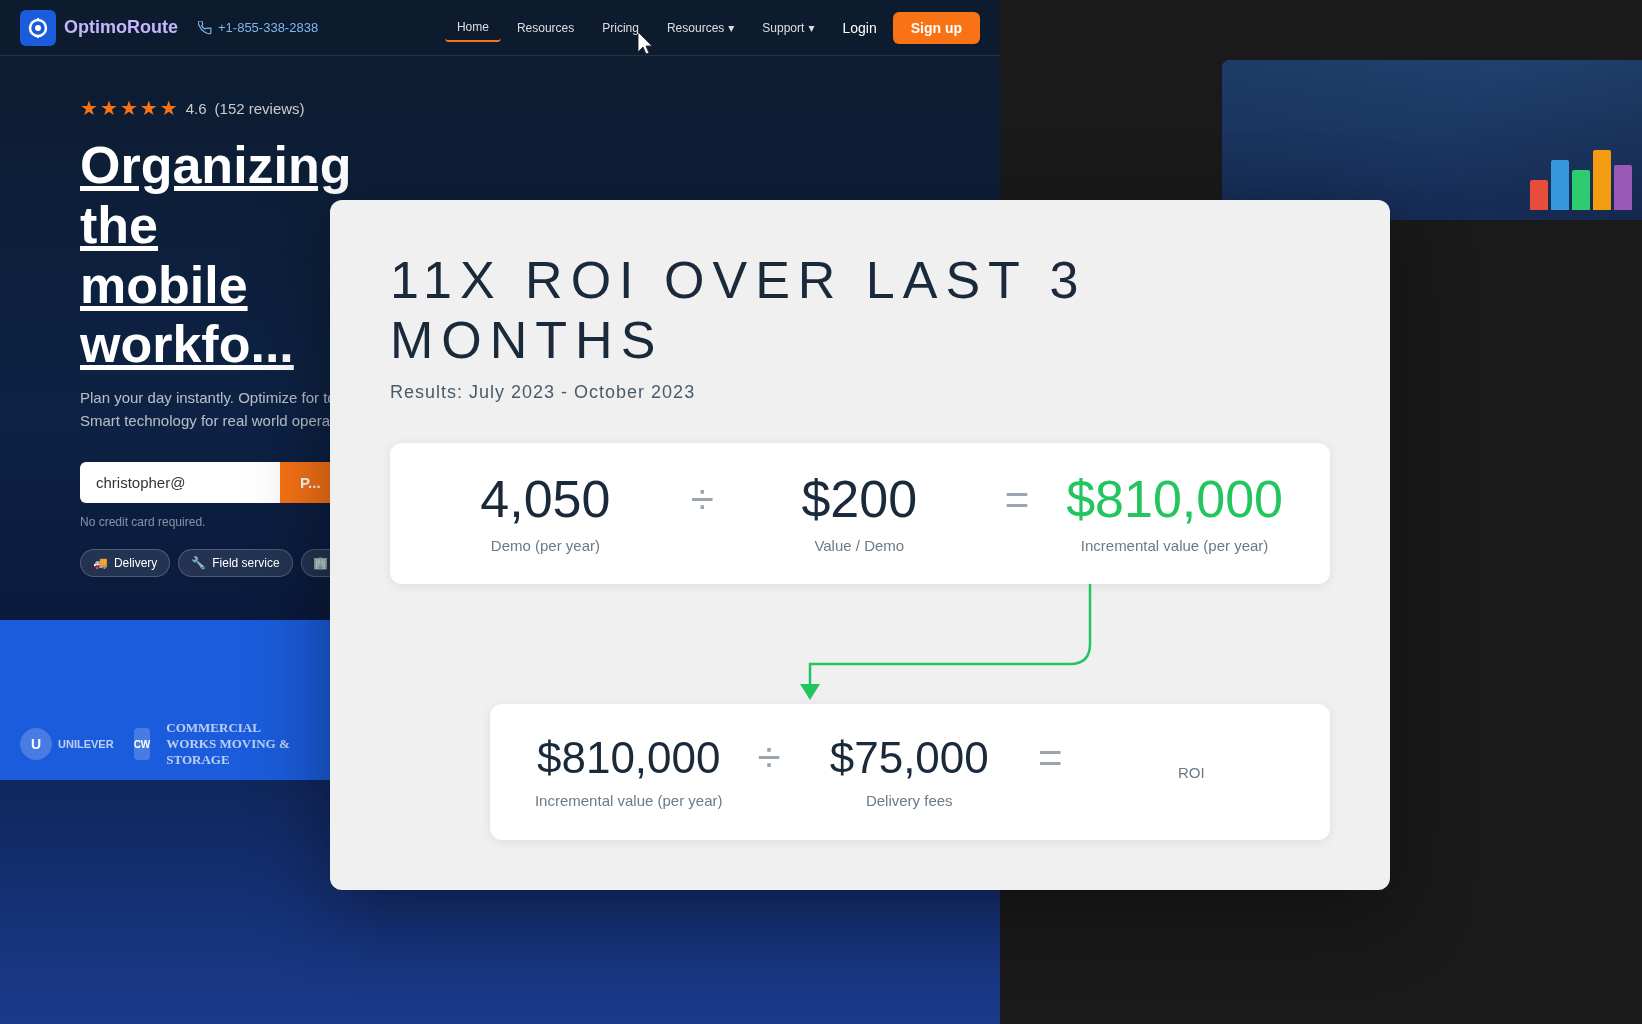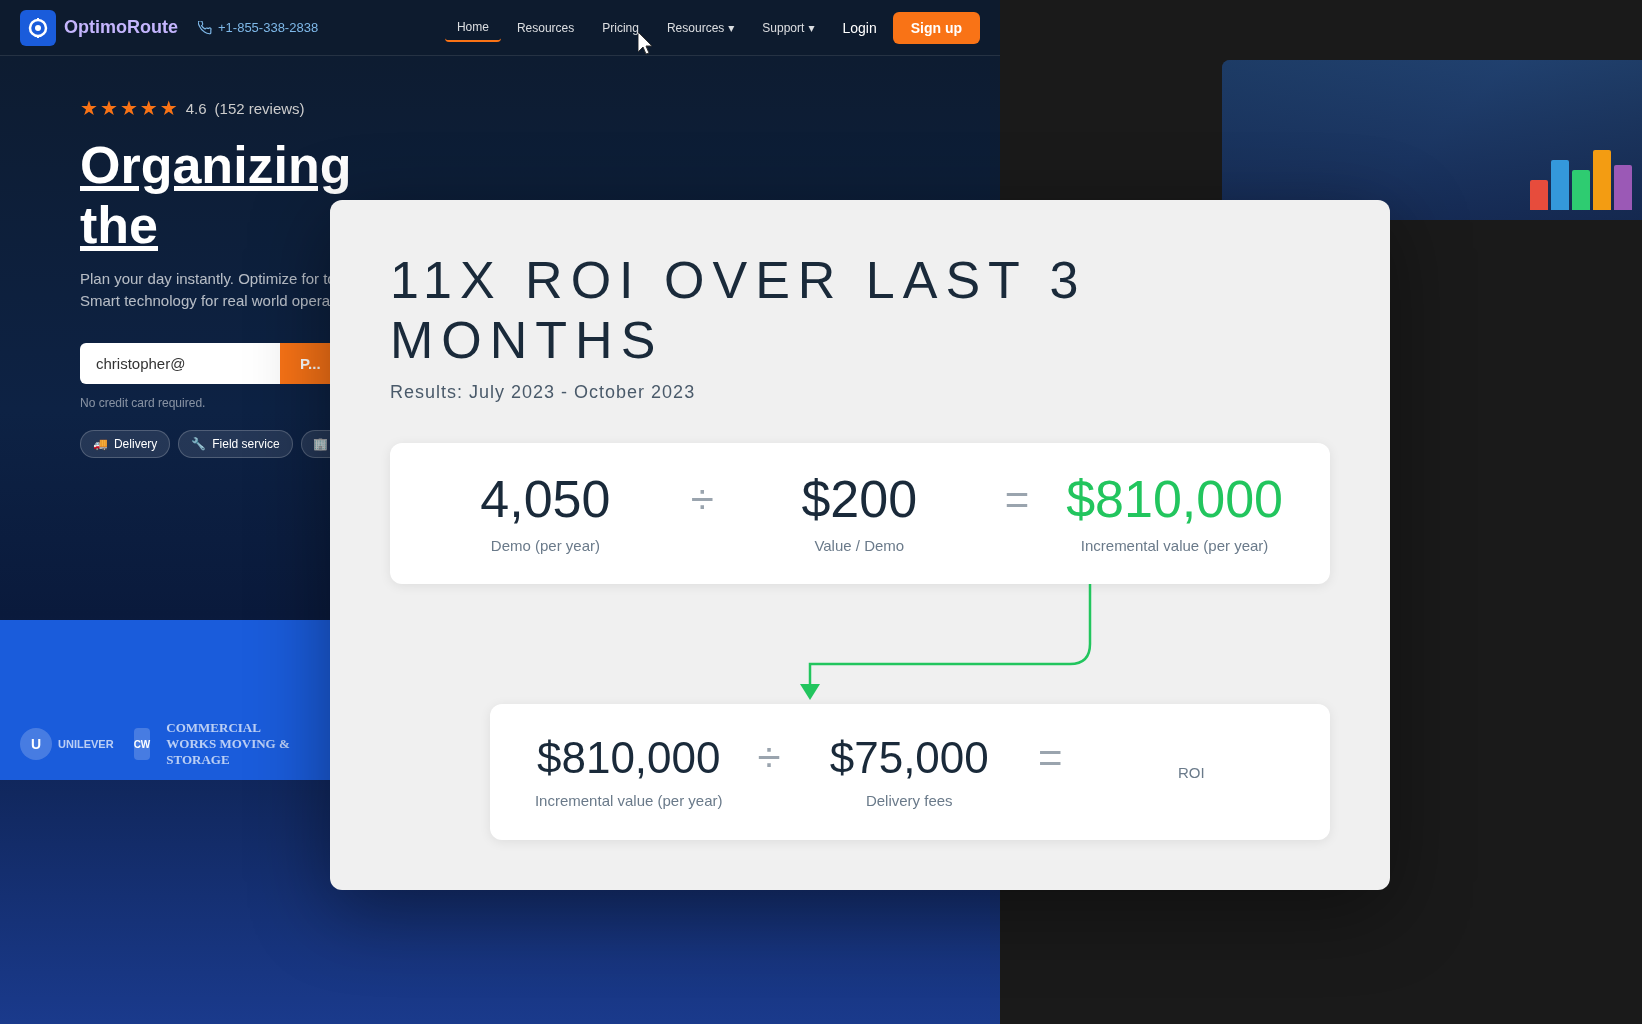--- a/index.html
+++ b/index.html
@@ -441,20 +441,21 @@
       <span class="star">★</span>
       <span class="star">★</span>
       <span class="star half">★</span>
     </div>
     <span class="rating-text">4.6</span>
     <span class="rating-text">(152 reviews)</span>
   </div>
 
   <h1 class="hero-title">
     <span>Organizing the</span><br>
+    <span>mobile workfo...</span>
   </h1>
 
   <p class="hero-subtitle">Plan your day instantly. Optimize for top...<br>Smart technology for real world operati...</p>
 
   <div class="email-row">
     <input class="email-input" type="email" value="christopher@" placeholder="christopher@" style="">
     <button class="email-btn">P...</button>
   </div>
 
   <p class="no-cc">No credit card required.</p>

